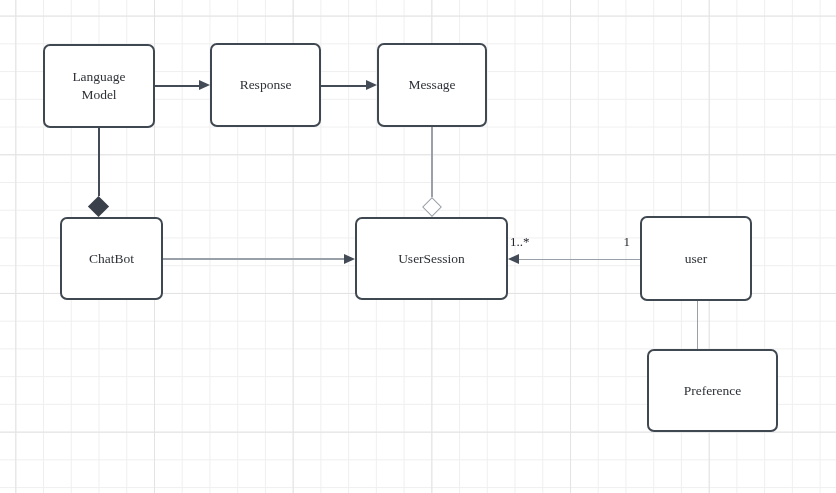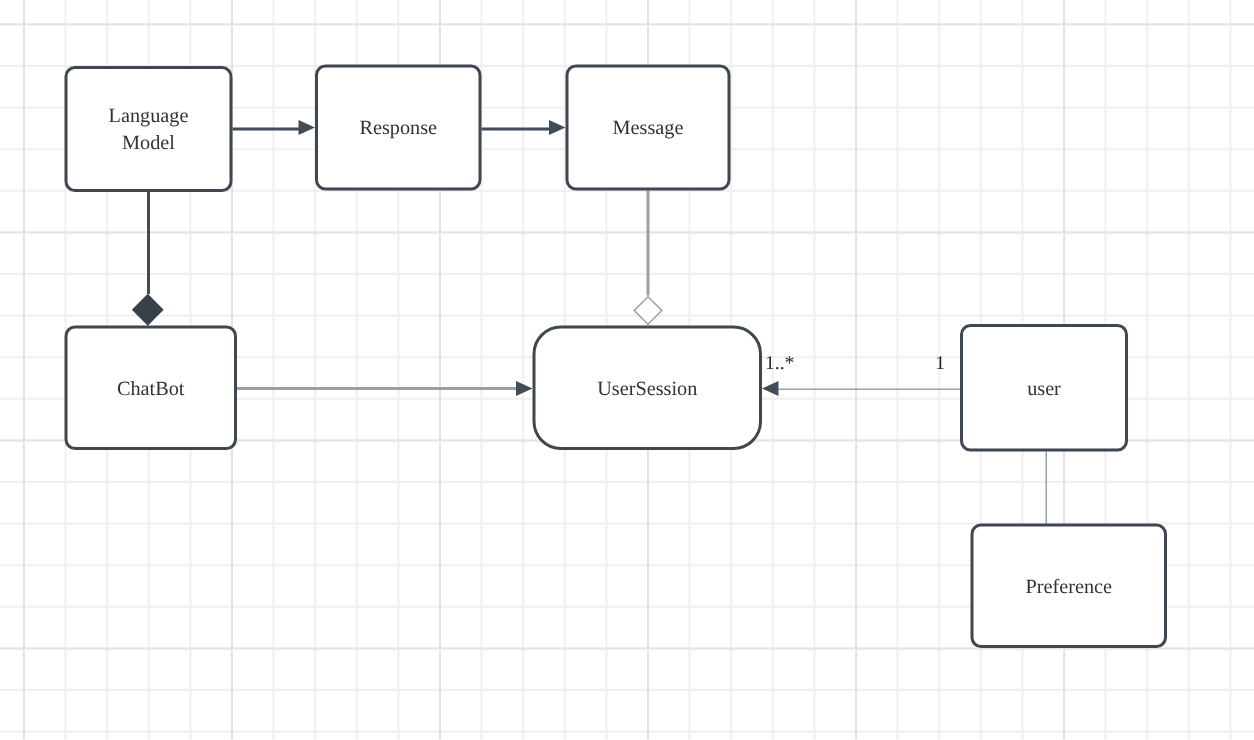--- a/index.html
+++ b/index.html
@@ -76,22 +76,22 @@
     color: #1f2227;
     background: transparent;
     white-space: nowrap;
   }
 
   
   #n-language-model { left: 43px;  top: 44px;  width: 112px; height: 84px; justify-content: center; }
   #n-language-model .lbl { max-width: 72px; }
   #n-response       { left: 210px; top: 43px;  width: 111px; height: 84px; }
   #n-message        { left: 377px; top: 43px;  width: 110px; height: 84px; }
-  #n-chatbot        { left: 43px;  top: 217px; width: 115px; height: 83px; }
-  #n-usersession    { left: 355px; top: 217px; width: 153px; height: 83px; border-radius: 19px; }
+  #n-chatbot        { left: 60px;  top: 217px; width: 103px; height: 83px; }
+  #n-usersession    { left: 355px; top: 217px; width: 153px; height: 83px; }
   #n-user           { left: 640px; top: 216px; width: 112px; height: 85px; justify-content: center; }
   #n-preference     { left: 647px; top: 349px; width: 131px; height: 83px; }
 </style>
 </head>
 <body>
 
 <div class="canvas">
 
   <div>
     <div class="line dark" style="left:155px; top:84.5px; width:48px; height:2px;"></div>

